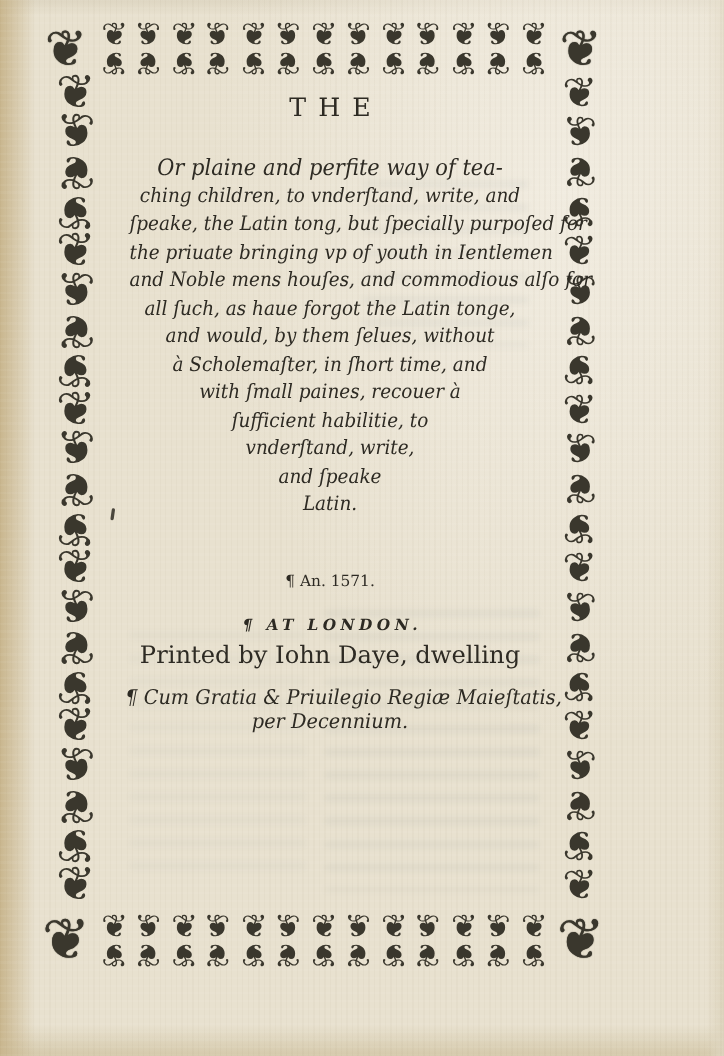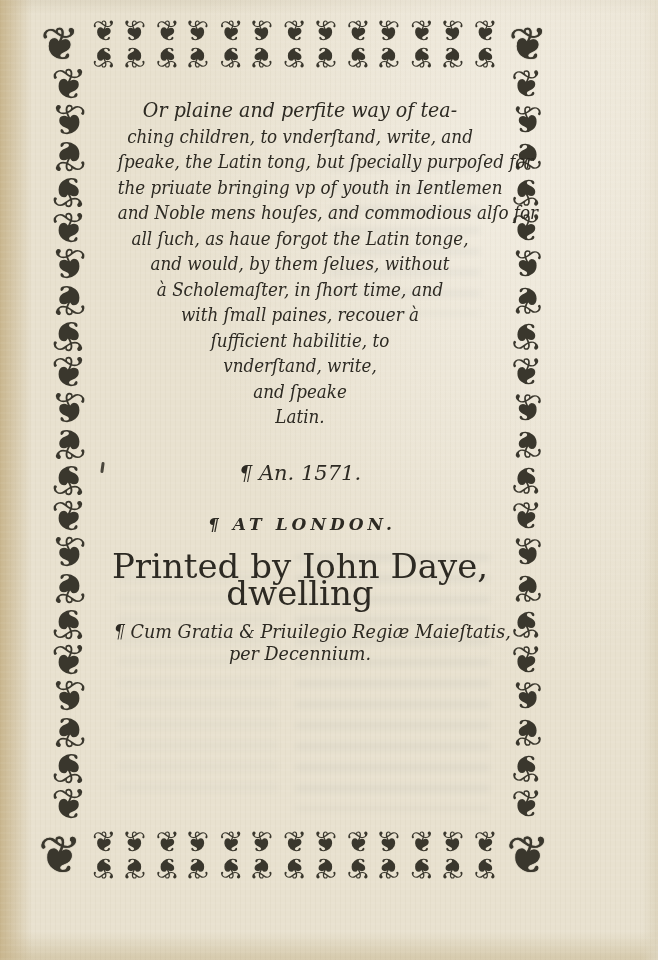--- a/index.html
+++ b/index.html
@@ -59,24 +59,24 @@
 
   
   .inner{position:absolute;left:104px;top:70px;width:392px;text-align:center;}
   .headword{margin-top:15px;font-size:23px;line-height:27px;letter-spacing:11px;padding-left:11px;}
   .title{margin-top:4px;font-size:37px;line-height:46px;font-style:italic;letter-spacing:2px;white-space:nowrap;}
   .subtitle{margin-top:28px;font-size:18px;line-height:25.5px;font-style:italic;
             transform:scaleX(.93);white-space:nowrap;}
   .subtitle .line{display:block;}
   .subtitle .first{font-size:20.5px;}
   .byline{margin-top:29px;font-size:22px;line-height:28px;}
-  .yearline{margin-top:30px;font-size:21px;line-height:26px;font-style:italic;}
-  .placeline{margin-top:28px;font-size:17px;line-height:20px;font-style:italic;
+  .yearline{margin-top:44px;font-size:14px;line-height:26px;}
+  .placeline{margin-top:17px;font-size:14px;line-height:20px;font-style:italic;
              letter-spacing:4px;padding-left:4px;font-weight:bold;}
-  .imprint{margin-top:19px;font-size:34px;line-height:27px;}
+  .imprint{margin-top:4px;font-size:22px;line-height:27px;}
   .privilege{margin-top:14px;font-size:18.5px;line-height:22.5px;font-style:italic;
              transform:scaleX(.95);white-space:nowrap;}
   .privilege .line,.imprint .line{display:block;}
 </style>
 </head>
 <body>
 
 <div class="page">
 
   <div class="texture"></div>
@@ -201,20 +201,21 @@
           <span class="fl">❦</span>
           <span class="fl">❦</span>
           <span class="fl">❦</span>
         </div>
     </div>
     <span class="corner">❦</span>
   </div>
 
   <div class="inner">
 
+    <div class="headword">THE</div>
 
 
     <div class="subtitle">
       <span class="line first">Or plaine and perfite way of tea-</span>
       <span class="line">ching children, to vnderſtand, write, and</span>
       <span class="line">ſpeake, the Latin tong, but ſpecially purpoſed for</span>
       <span class="line">the priuate bringing vp of youth in Ientlemen</span>
       <span class="line">and Noble mens houſes, and commodious alſo for</span>
       <span class="line">all ſuch, as haue forgot the Latin tonge,</span>
       <span class="line">and would, by them ſelues, without</span>

